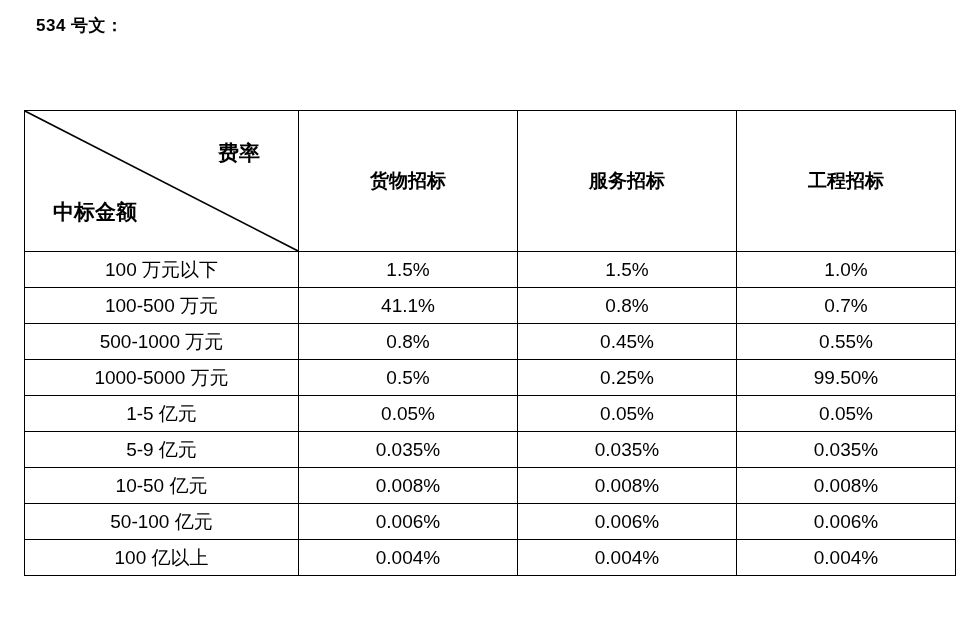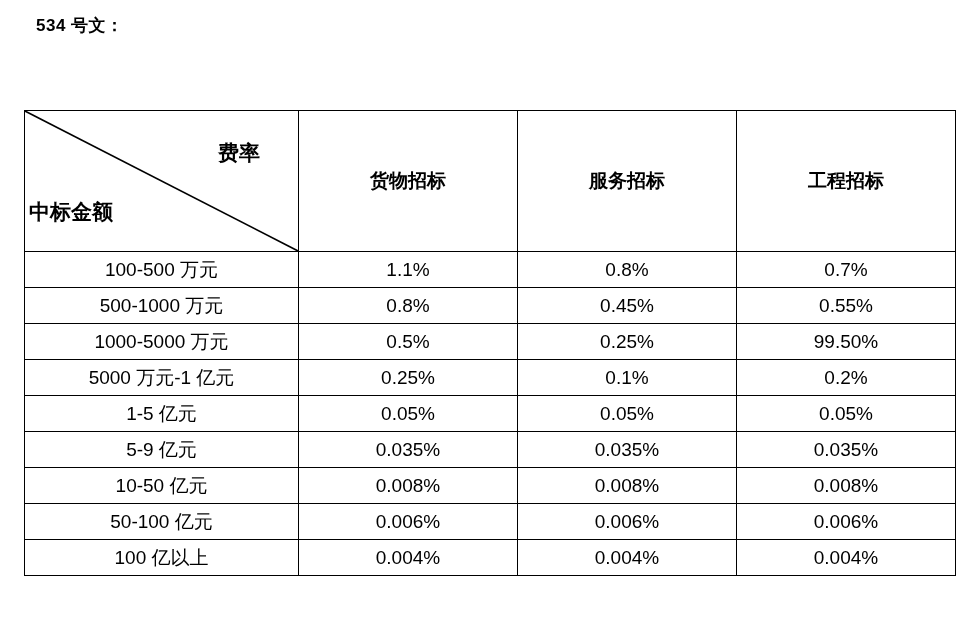--- a/index.html
+++ b/index.html
@@ -84,21 +84,21 @@
     position: absolute;
     right: 38px;
     top: 28px;
     font-family: "Liberation Serif", serif;
     font-size: 21px;
     font-weight: bold;
     white-space: nowrap;
   }
   .corner-bottom-label {
     position: absolute;
-    left: 4px;
+    left: 28px;
     bottom: 25px;
     font-family: "Liberation Serif", serif;
     font-size: 21px;
     font-weight: bold;
     white-space: nowrap;
   }
   .head-cell {
     font-family: "Liberation Serif", serif;
     font-size: 22px;
     font-weight: bold;
@@ -138,44 +138,44 @@
             <div class="corner-top-label">费率</div>
             <div class="corner-bottom-label">中标金额</div>
           </div>
         </td>
         <td class="head-cell">货物招标</td>
         <td class="head-cell">服务招标</td>
         <td class="head-cell">工程招标</td>
       </tr>
 
       <tr>
+        <td class="row-label">100 万元以下</td>
+        <td class="row-value">1.5%</td>
+        <td class="row-value">1.5%</td>
+        <td class="row-value">1.0%</td>
+      </tr>
+      <tr>
         <td class="row-label">100-500 万元</td>
-        <td class="row-value">1.1%</td>
+        <td class="row-value">41.1%</td>
         <td class="row-value">0.8%</td>
         <td class="row-value">0.7%</td>
       </tr>
       <tr>
         <td class="row-label">500-1000 万元</td>
         <td class="row-value">0.8%</td>
         <td class="row-value">0.45%</td>
         <td class="row-value">0.55%</td>
       </tr>
       <tr>
         <td class="row-label">1000-5000 万元</td>
         <td class="row-value">0.5%</td>
         <td class="row-value">0.25%</td>
         <td class="row-value">99.50%</td>
       </tr>
       <tr>
-        <td class="row-label">5000 万元-1 亿元</td>
-        <td class="row-value">0.25%</td>
-        <td class="row-value">0.1%</td>
-        <td class="row-value">0.2%</td>
-      </tr>
-      <tr>
         <td class="row-label">1-5 亿元</td>
         <td class="row-value">0.05%</td>
         <td class="row-value">0.05%</td>
         <td class="row-value">0.05%</td>
       </tr>
       <tr>
         <td class="row-label">5-9 亿元</td>
         <td class="row-value">0.035%</td>
         <td class="row-value">0.035%</td>
         <td class="row-value">0.035%</td>

